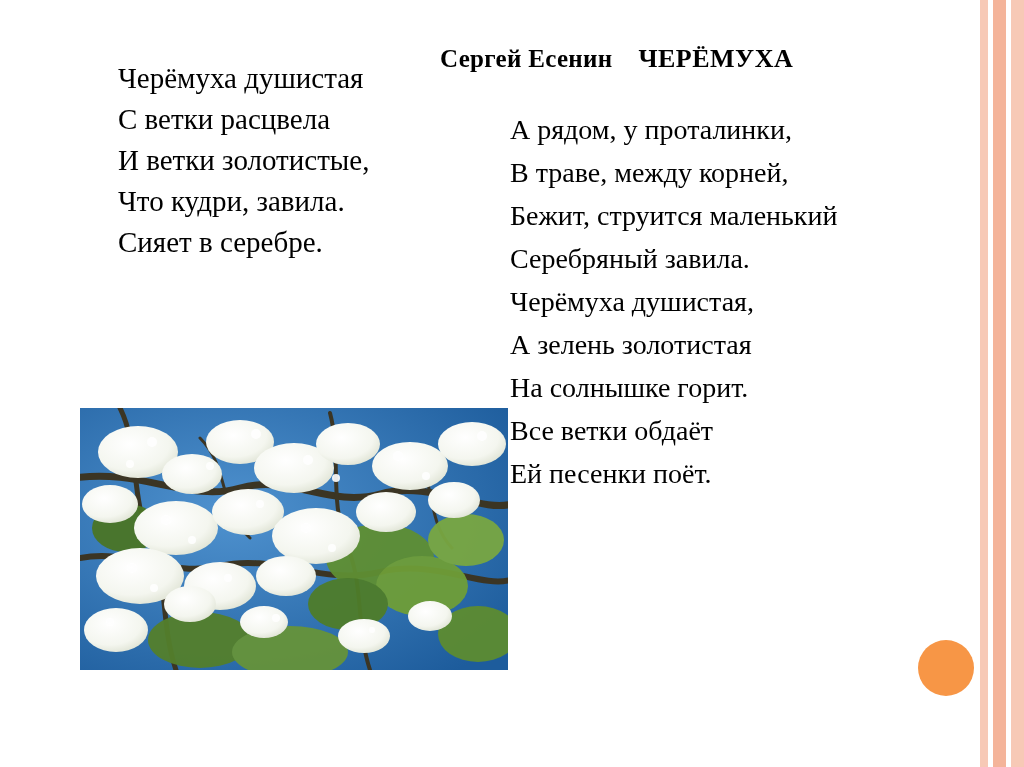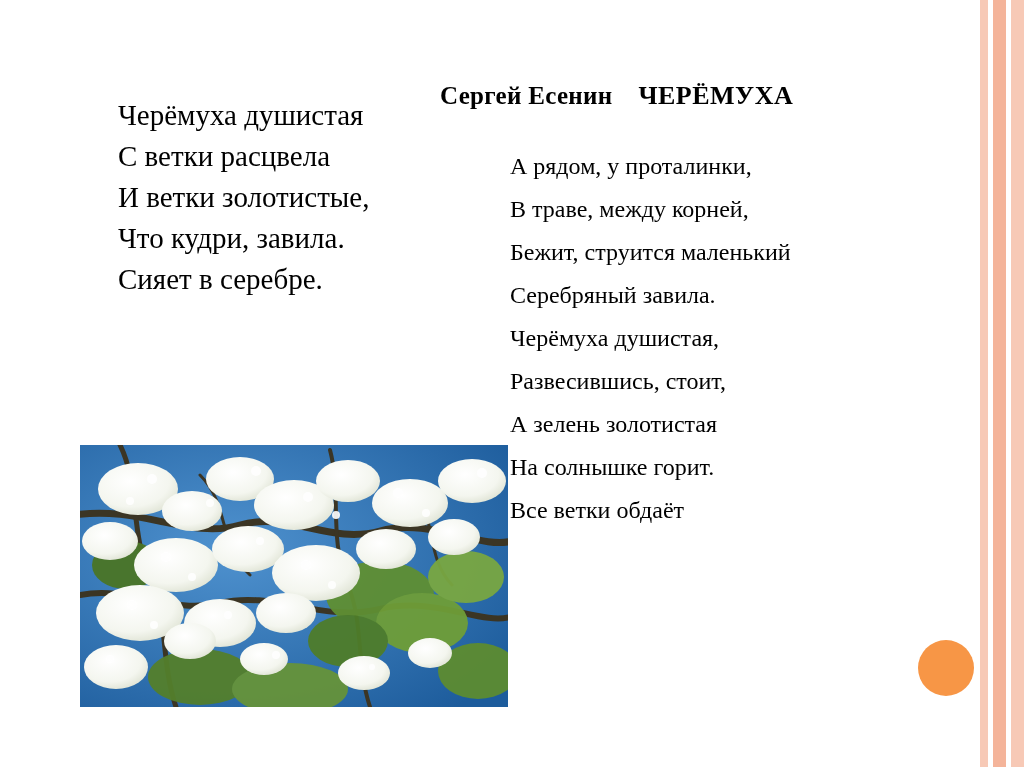--- a/index.html
+++ b/index.html
@@ -43,21 +43,20 @@
     border-radius: 50%;
     background: #f79646;
   }
 
   
   .slide {
     position: absolute;
     left: 0; top: 0;
     width: 980px;
     height: 568px;
-    margin-top: 37px;
   }
 
   .title-row {
     position: absolute;
     left: 440px;
     top: 44px;
     width: 480px;
     white-space: nowrap;
   }
   .author {
@@ -86,21 +85,21 @@
     top: 108px;
     width: 420px;
   }
 
   .verse-line {
     font-size: 29px;
     line-height: 41px;
     white-space: nowrap;
   }
   .col-right .verse-line {
-    font-size: 24px;
+    font-size: 28px;
     line-height: 43px;
   }
 
   
   .photo-frame {
     position: absolute;
     left: 80px;
     top: 408px;
     width: 428px;
     height: 262px;
@@ -125,24 +124,24 @@
     <div class="verse-line">Что кудри, завила.</div>
     <div class="verse-line">Сияет в серебре.</div>
   </div>
 
   <div class="col-right">
     <div class="verse-line">А рядом, у проталинки,</div>
     <div class="verse-line">В траве, между корней,</div>
     <div class="verse-line">Бежит, струится маленький</div>
     <div class="verse-line">Серебряный завила.</div>
     <div class="verse-line">Черёмуха душистая,</div>
-    <div class="verse-line">Развесившись, стоит,</div>
     <div class="verse-line">А зелень золотистая</div>
     <div class="verse-line">На солнышке горит.</div>
     <div class="verse-line">Все ветки обдаёт</div>
+    <div class="verse-line">Ей песенки поёт.</div>
   </div>
 
   <div class="photo-frame">
     <svg class="photo-svg" viewBox="0 0 428 262" preserveAspectRatio="none">
       <defs>
         <radialGradient id="skyGrad" cx="35%" cy="40%" r="80%">
           <stop offset="0%" stop-color="#4f92cf"></stop>
           <stop offset="100%" stop-color="#1d5c9c"></stop>
         </radialGradient>
         <radialGradient id="blossomGrad" cx="40%" cy="35%" r="70%">

